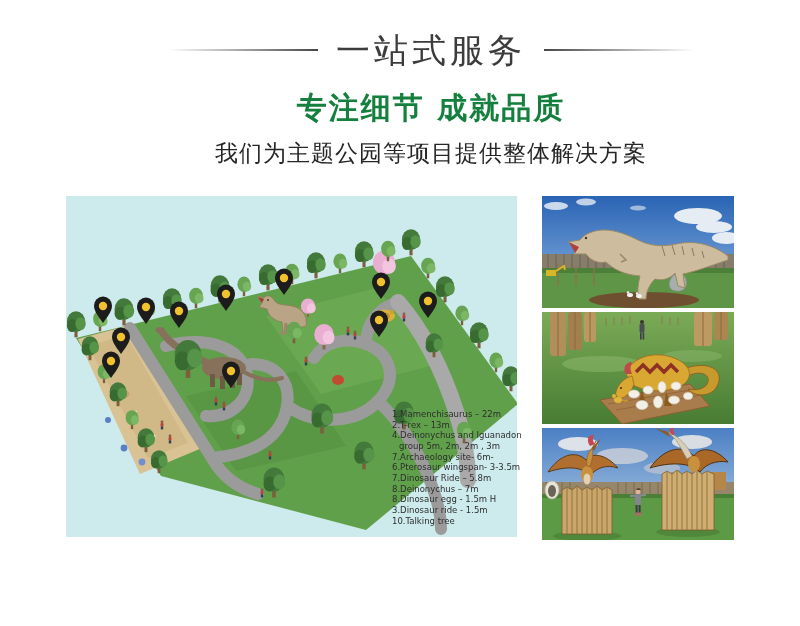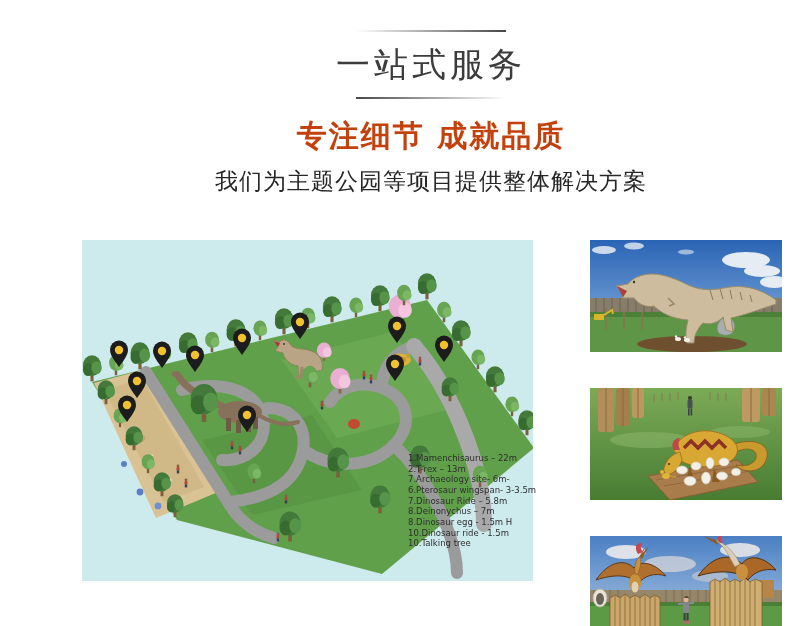--- a/index.html
+++ b/index.html
@@ -5,31 +5,31 @@
   html,body{margin:0;padding:0;}
   body{
     width:800px;height:626px;background:#ffffff;overflow:hidden;
     font-family:"DejaVu Sans","Liberation Sans",sans-serif;
   }
   .page{width:800px;height:626px;position:relative;}
 
   
   .header{padding-top:30px;text-align:center;}
   .header-inner{padding-left:62px;}
-  .title-row{display:flex;align-items:center;justify-content:center;gap:12px;flex-direction:column;}
+  .title-row{display:flex;align-items:center;justify-content:center;gap:18px;}
   .rule{width:150px;height:2px;flex:0 0 auto;}
   .rule-left{background:linear-gradient(to right,rgba(70,70,70,0),#474747);}
   .rule-right{background:linear-gradient(to left,rgba(70,70,70,0),#474747);}
   .title{font-size:34px;line-height:1.2;color:#3c3c3c;font-weight:500;letter-spacing:4px;white-space:nowrap;}
-  .heading{margin:17px 0 0;font-size:30px;font-weight:bold;color:#c2410c;letter-spacing:2px;}
+  .heading{margin:17px 0 0;font-size:30px;font-weight:bold;color:#15803d;letter-spacing:2px;}
   .subheading{margin:9px 16px 0;font-size:23px;font-weight:400;color:#262626;letter-spacing:1px;}
 
   
   .gallery{width:668px;margin:27px auto 0;display:flex;gap:25px;}
-  figure{margin:16px;}
+  figure{margin:0;}
   .map-figure{position:relative;width:451px;height:341px;background:#cdeaec;}
   .map-figure svg{display:block;}
   .legend{
     position:absolute;left:326px;top:213px;width:131px;
     font-size:8.5px;line-height:1.26;color:#2e2e2e;
   }
   .legend-item{padding-left:7px;text-indent:-7px;}
 
   .photo-col{display:flex;flex-direction:column;gap:4px;width:192px;}
   .photo{width:192px;height:112px;overflow:hidden;}
@@ -216,26 +216,27 @@
           <use href="#pin" x="218" y="99"></use>
           <use href="#pin" x="315" y="103"></use>
           <use href="#pin" x="362" y="122"></use>
           <use href="#pin" x="313" y="141"></use>
         </g>
       </svg>
 
       <div class="legend">
         <div class="legend-item">1.Mamenchisaurus – 22m</div>
         <div class="legend-item">2.T-rex – 13m</div>
+        <div class="legend-item">4.Deinonychus and Iguanadon group 5m, 2m, 2m , 3m</div>
         <div class="legend-item">7.Archaeology site- 6m-</div>
         <div class="legend-item">6.Pterosaur  wingspan- 3-3.5m</div>
         <div class="legend-item">7.Dinosaur Ride – 5.8m</div>
         <div class="legend-item">8.Deinonychus – 7m</div>
         <div class="legend-item">8.Dinosaur egg - 1.5m H</div>
-        <div class="legend-item">10.Dinosaur ride -  1.5m</div>
+        <div class="legend-item">3.Dinosaur ride -  1.5m</div>
         <div class="legend-item">10.Talking tree</div>
       </div>
     </figure>
 
     <aside class="photo-col">
 
       <figure class="photo">
         <svg viewBox="0 0 192 112" width="192" height="112">
           <defs>
             <linearGradient id="sky1" x1="0" y1="0" x2="0" y2="1">

